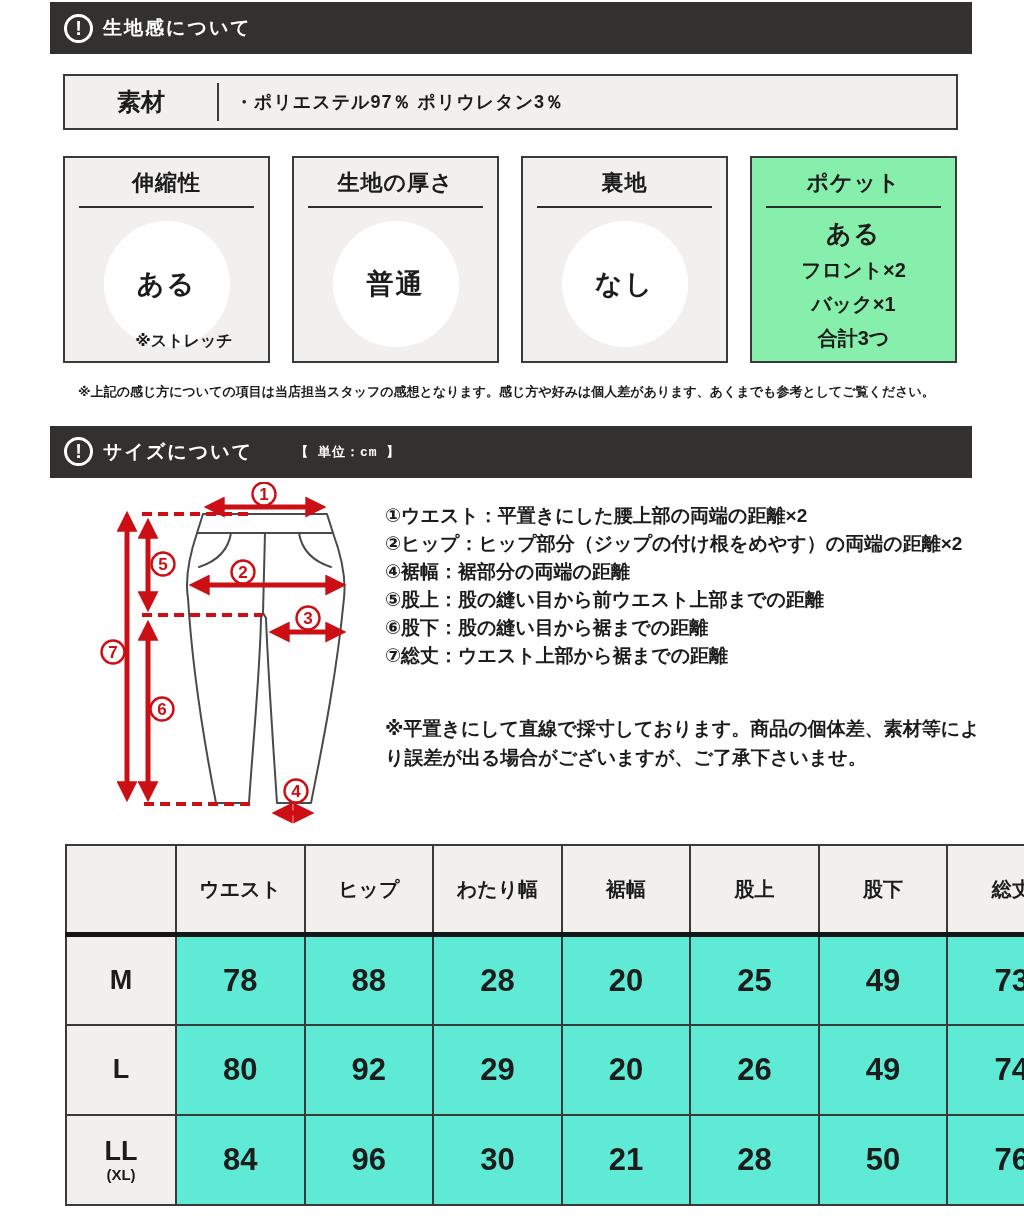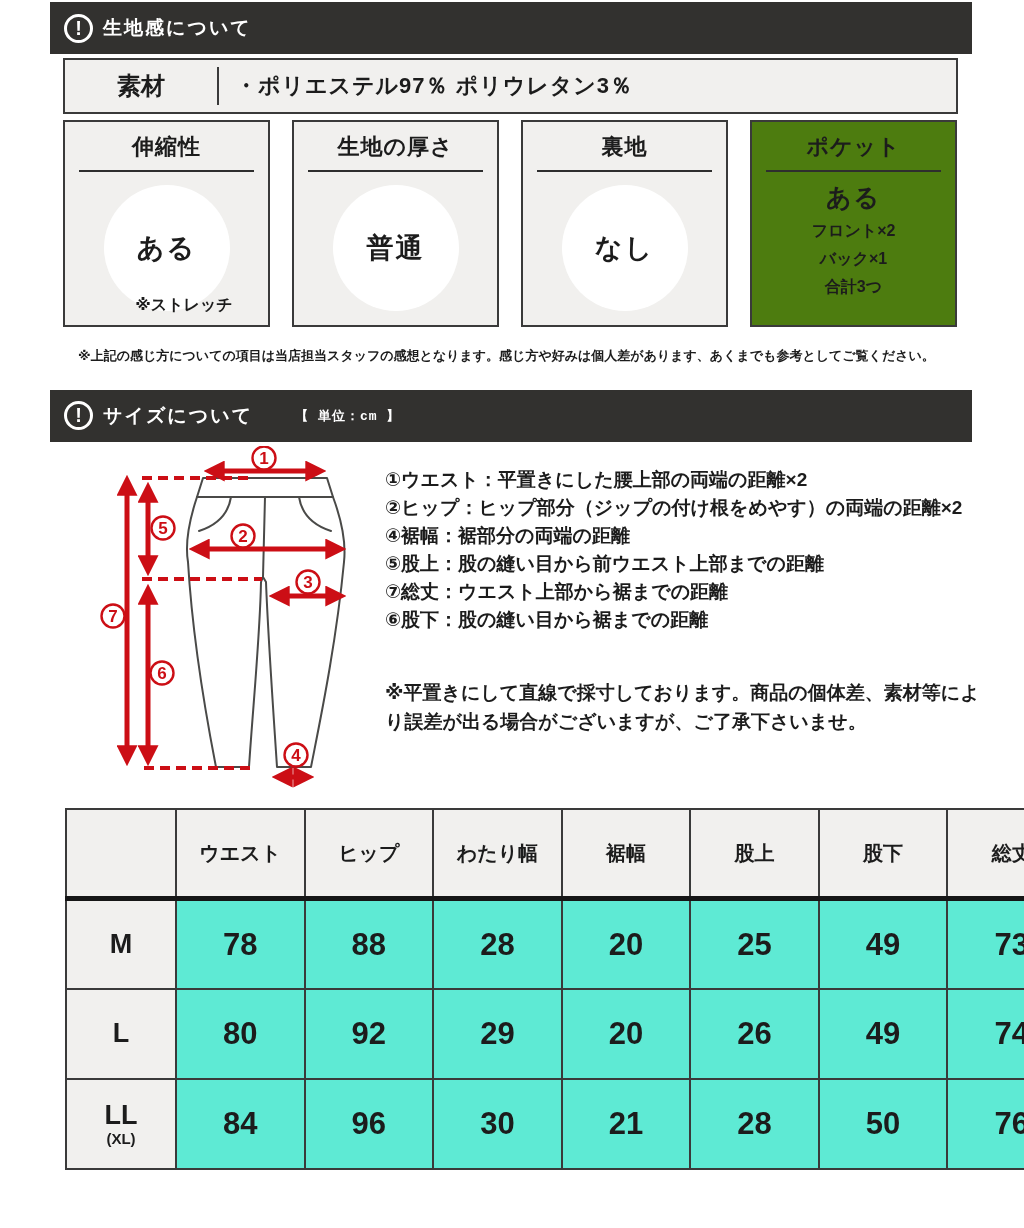--- a/index.html
+++ b/index.html
@@ -26,63 +26,64 @@
     border:3px solid #fff; border-radius:50%;
     display:flex; align-items:center; justify-content:center;
     font-size:20px; font-weight:bold;
     margin-right:10px; flex:0 0 auto;
   }
   .banner-title { font-size:19px; font-weight:bold; letter-spacing:2px; }
   .banner-unit { font-size:13px; font-weight:bold; margin-left:42px; letter-spacing:1px;font-family:Liberation Mono, monospace; }
 
   
   .material-row {
-    margin:4px 66px 0 63px;
+    margin:20px 66px 0 63px;
     height:56px;
     border:2px solid #3a3a3a;
     background:#f1f0ee;
     display:flex; align-items:center;
   }
   .material-label { width:152px; text-align:center; font-size:24px; font-weight:bold; }
   .material-divider { width:2px; height:38px; background:#3a3a3a; }
-  .material-value { padding-left:16px; font-size:22px; font-weight:600; letter-spacing:1px; }
+  .material-value { padding-left:16px; font-size:18px; font-weight:600; letter-spacing:1px; }
 
   
   .cards {
     margin:6px 67px 0 63px;
     display:flex; justify-content:space-between;
   }
   .card {
     width:207px; height:207px;
     border:2px solid #3a3a3a;
     background:#f1f0ee;
     position:relative;
-  }
-  .card.plain { background:#4d7c0f; }
+    margin-top:20px;
+  }
+  .card.plain { background:#86efac; }
   .card-title {
     margin:10px 14px 0;
     text-align:center;
     font-size:22px; font-weight:bold;
     padding-bottom:8px;
     border-bottom:2px solid #2e2e2e;
     letter-spacing:1px;
   }
   .card-circle {
     width:126px; height:126px; border-radius:50%;
     background:#fff;
     margin:13px auto 0;
     display:flex; align-items:center; justify-content:center;
     font-size:27px; font-weight:bold; letter-spacing:2px;
   }
   .card-note {
     position:absolute; bottom:9px; left:0; width:100%;
     text-align:center; font-size:16px; font-weight:600;padding-left:35px;
   }
   .card-value-plain { text-align:center; font-size:25px; font-weight:bold; margin-top:9px; letter-spacing:2px; }
-  .card-line { text-align:center; font-size:16px; font-weight:600; margin-top:7px; }
+  .card-line { text-align:center; font-size:20px; font-weight:600; margin-top:7px; }
 
   
   .disclaimer {
     margin:20px 60px 0 78px;
     width:868px;
     font-size:13px; font-weight:bold;
     line-height:1.45;
   }
 
   .banner2 { margin-top:24px; }
@@ -224,22 +225,22 @@
         <circle cx="13" cy="170" r="11.5" fill="#fff" stroke="#cc0e15" stroke-width="2.4"></circle>
         <text x="13" y="176" fill="#cc0e15">7</text>
       </g>
     </svg>
 
     <div class="measure-col">
       <div class="measure-line">①ウエスト：平置きにした腰上部の両端の距離×2</div>
       <div class="measure-line">②ヒップ：ヒップ部分（ジップの付け根をめやす）の両端の距離×2</div>
       <div class="measure-line">④裾幅：裾部分の両端の距離</div>
       <div class="measure-line">⑤股上：股の縫い目から前ウエスト上部までの距離</div>
+      <div class="measure-line">⑥股下：股の縫い目から裾までの距離</div>
       <div class="measure-line">⑦総丈：ウエスト上部から裾までの距離</div>
-      <div class="measure-line">⑥股下：股の縫い目から裾までの距離</div>
       <div class="measure-note">※平置きにして直線で採寸しております。商品の個体差、素材等により誤差が出る場合がございますが、ご了承下さいませ。</div>
     </div>
   </div>
 
   <table class="size-table">
     <colgroup>
       <col style="width:110px">
       <col>
         <col>
         <col>

